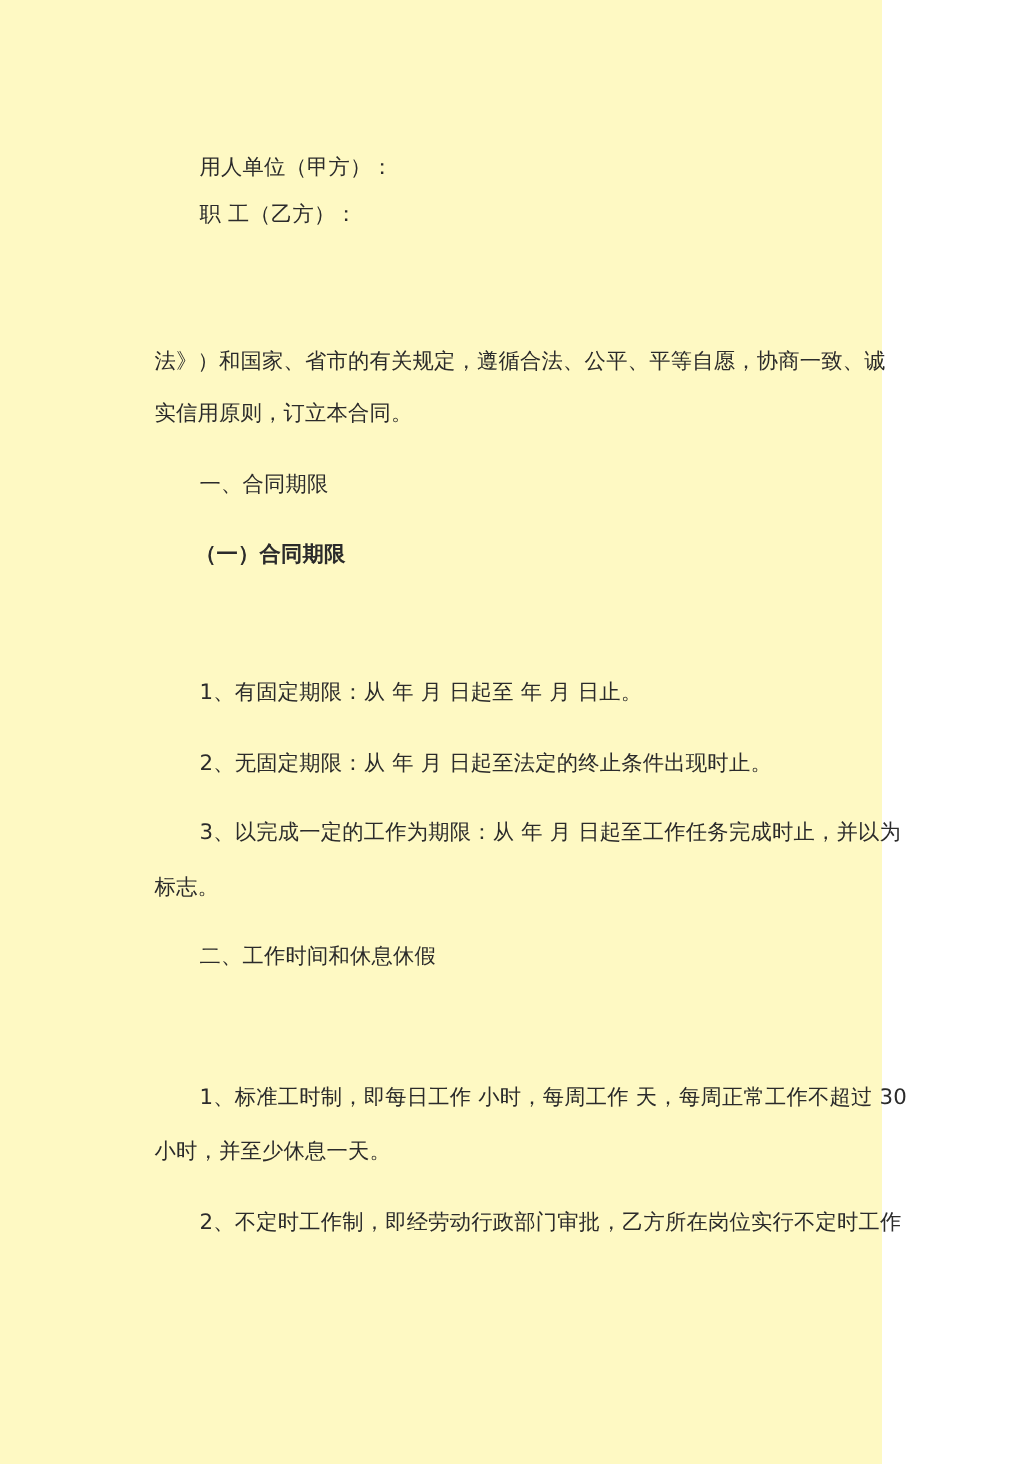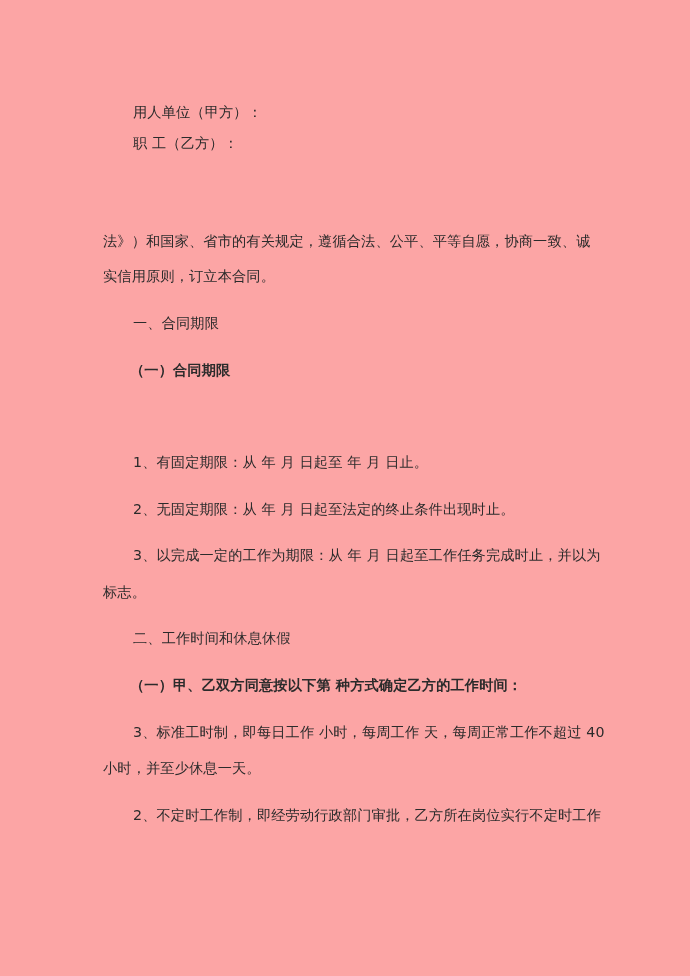--- a/index.html
+++ b/index.html
@@ -1,18 +1,18 @@
 <!DOCTYPE html>
 <html><head>
 <meta charset="utf-8">
 <style>
   html, body { margin: 0; padding: 0; background: #ffffff; }
   body { width: 690px; height: 976px; position: relative; overflow: hidden;
          font-family: "DejaVu Sans", "Liberation Sans", sans-serif; color: #2b2b2b; }
-  .page { position: absolute; left: 0; top: 0; width: 690px; height: 976px; background: #fca5a5; }
+  .page { position: absolute; left: 0; top: 0; width: 588px; height: 976px; background: #fef9c3; }
   .line { position: absolute; white-space: nowrap; font-size: 14.2px; line-height: 20px;
           letter-spacing: 0.15px; }
   .indent { left: 133px; }
   .flush { left: 103px; }
   .sub { left: 130px; font-weight: bold; }
 </style>
 </head>
 <body>
 
 <div class="page">
@@ -24,19 +24,18 @@
 
   <div class="line indent" style="top:313px">一、合同期限</div>
   <div class="line sub" style="top:360px">（一）合同期限</div>
   <div class="line indent" style="top:452px">1、有固定期限：从 年 月 日起至 年 月 日止。</div>
   <div class="line indent" style="top:499px">2、无固定期限：从 年 月 日起至法定的终止条件出现时止。</div>
 
   <div class="line indent" style="top:545px">3、以完成一定的工作为期限：从 年 月 日起至工作任务完成时止，并以为</div>
   <div class="line flush" style="top:582px">标志。</div>
 
   <div class="line indent" style="top:628px">二、工作时间和休息休假</div>
-  <div class="line sub" style="top:675px">（一）甲、乙双方同意按以下第 种方式确定乙方的工作时间：</div>
 
-  <div class="line indent" style="top:722px">3、标准工时制，即每日工作 小时，每周工作 天，每周正常工作不超过 40</div>
+  <div class="line indent" style="top:722px">1、标准工时制，即每日工作 小时，每周工作 天，每周正常工作不超过 30</div>
   <div class="line flush" style="top:758px">小时，并至少休息一天。</div>
 
   <div class="line indent" style="top:805px">2、不定时工作制，即经劳动行政部门审批，乙方所在岗位实行不定时工作</div>
 </div>
 
 </body></html>

